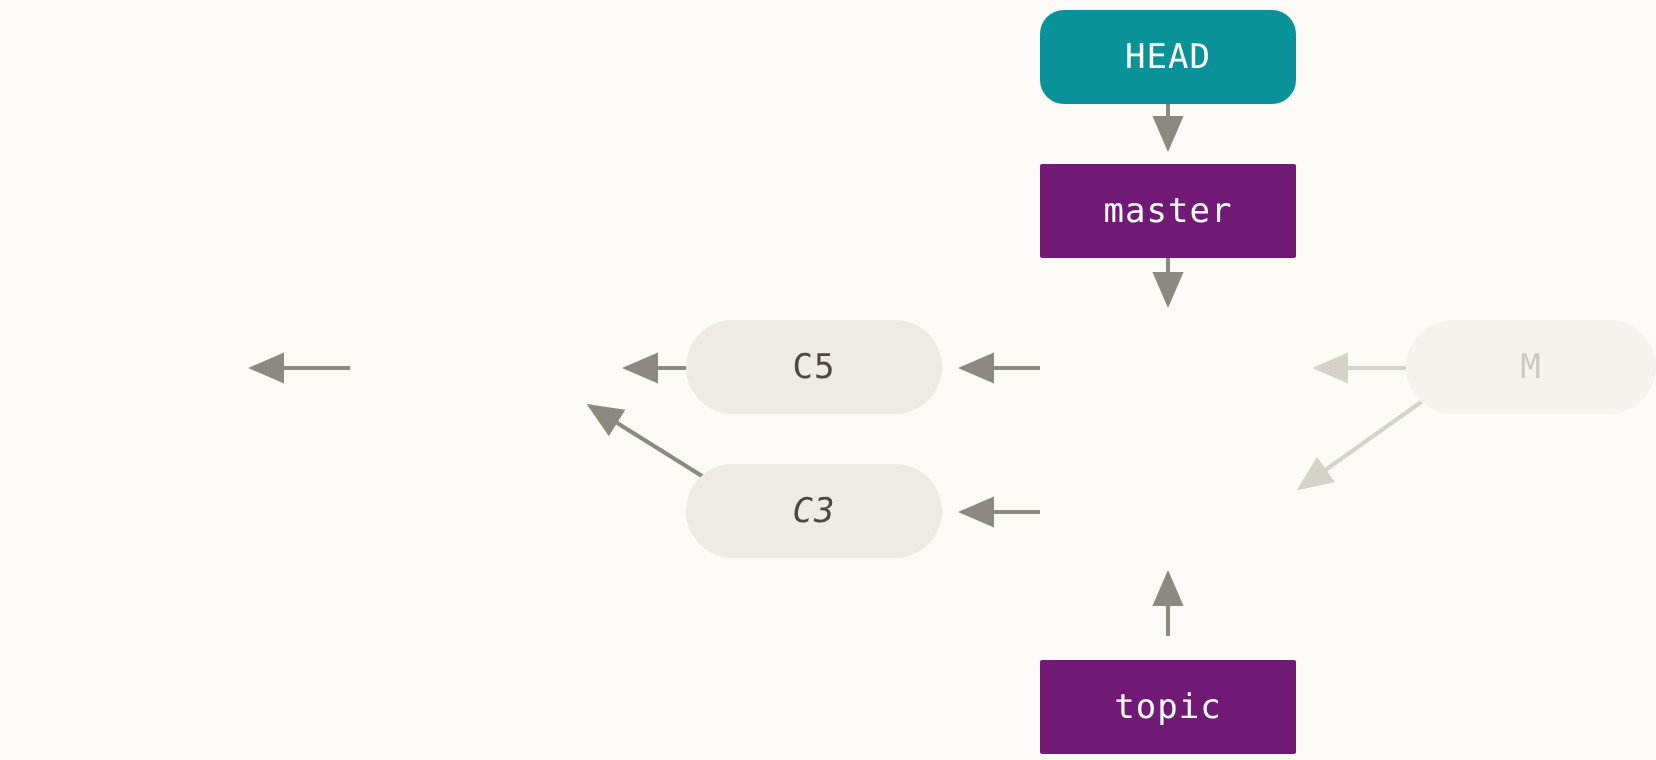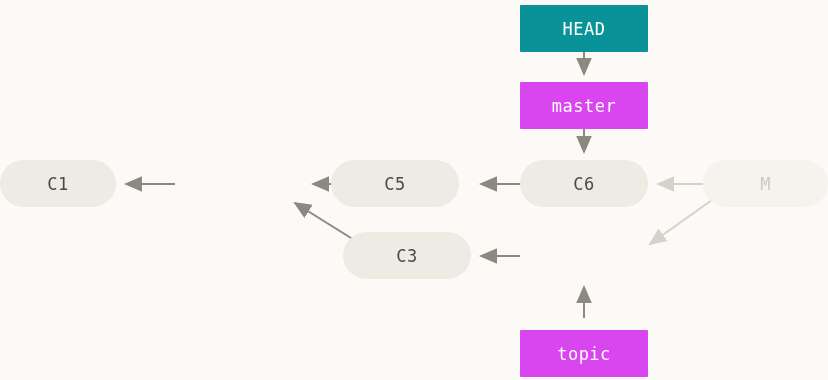--- a/index.html
+++ b/index.html
@@ -46,21 +46,21 @@
     color: #cbc8bf;
   }
   .label-box {
     color: #fdfdfb;
     border-radius: 1px;
   }
   .label-head {
     background: #0a9299;
   }
   .label-branch {
-    background: #d946ef;
+    background: #701a75;
   }
 </style>
 </head>
 <body>
 
 <div id="canvas">
 
   <svg id="edges" viewBox="0 0 828 380" width="828" height="380">
     <defs>
       <marker id="arrowhead" markerWidth="9" markerHeight="9" refX="8" refY="4.5" orient="auto" markerUnits="strokeWidth">
@@ -85,43 +85,37 @@
 
     <line x1="712" y1="200" x2="650" y2="244" stroke="#d5d2c9" stroke-width="2" marker-end="url(#arrowhead-faded)"></line>
 
     <line x1="584" y1="52" x2="584" y2="74" stroke="#8d8880" stroke-width="2" marker-end="url(#arrowhead)"></line>
 
     <line x1="584" y1="129" x2="584" y2="152" stroke="#8d8880" stroke-width="2" marker-end="url(#arrowhead)"></line>
 
     <line x1="584" y1="318" x2="584" y2="287" stroke="#8d8880" stroke-width="2" marker-end="url(#arrowhead)"></line>
   </svg>
 
-  <div class="node commit" style="left:0px; top:160px; width:116px; height:47px;">
-    <span>C1</span>
-  </div>
 
 
-  <div class="node commit" style="left:331px; top:160px; width:128px; height:47px;align-items:center;">
+  <div class="node commit" style="left:343px; top:160px; width:128px; height:47px;align-items:center;">
     <span>C5</span>
   </div>
 
-  <div class="node commit" style="left:520px; top:160px; width:128px; height:47px;">
-    <span>C6</span>
-  </div>
 
   <div class="node commit faded" style="left:703px; top:160px; width:125px; height:47px;">
     <span>M</span>
   </div>
 
-  <div class="node commit" style="left:343px; top:232px; width:128px; height:47px;">
+  <div class="node commit" style="left:343px; top:232px; width:128px; height:47px;font-style:italic;">
     <span>C3</span>
   </div>
 
 
-  <div class="node label-box label-head" style="left:520px; top:5px; width:128px; height:47px;">
+  <div class="node label-box label-head" style="left:520px; top:5px; width:128px; height:47px;border-radius:12px;">
     <span>HEAD</span>
   </div>
 
   <div class="node label-box label-branch" style="left:520px; top:82px; width:128px; height:47px;">
     <span>master</span>
   </div>
 
   <div class="node label-box label-branch" style="left:520px; top:330px; width:128px; height:47px;">
     <span>topic</span>
   </div>

